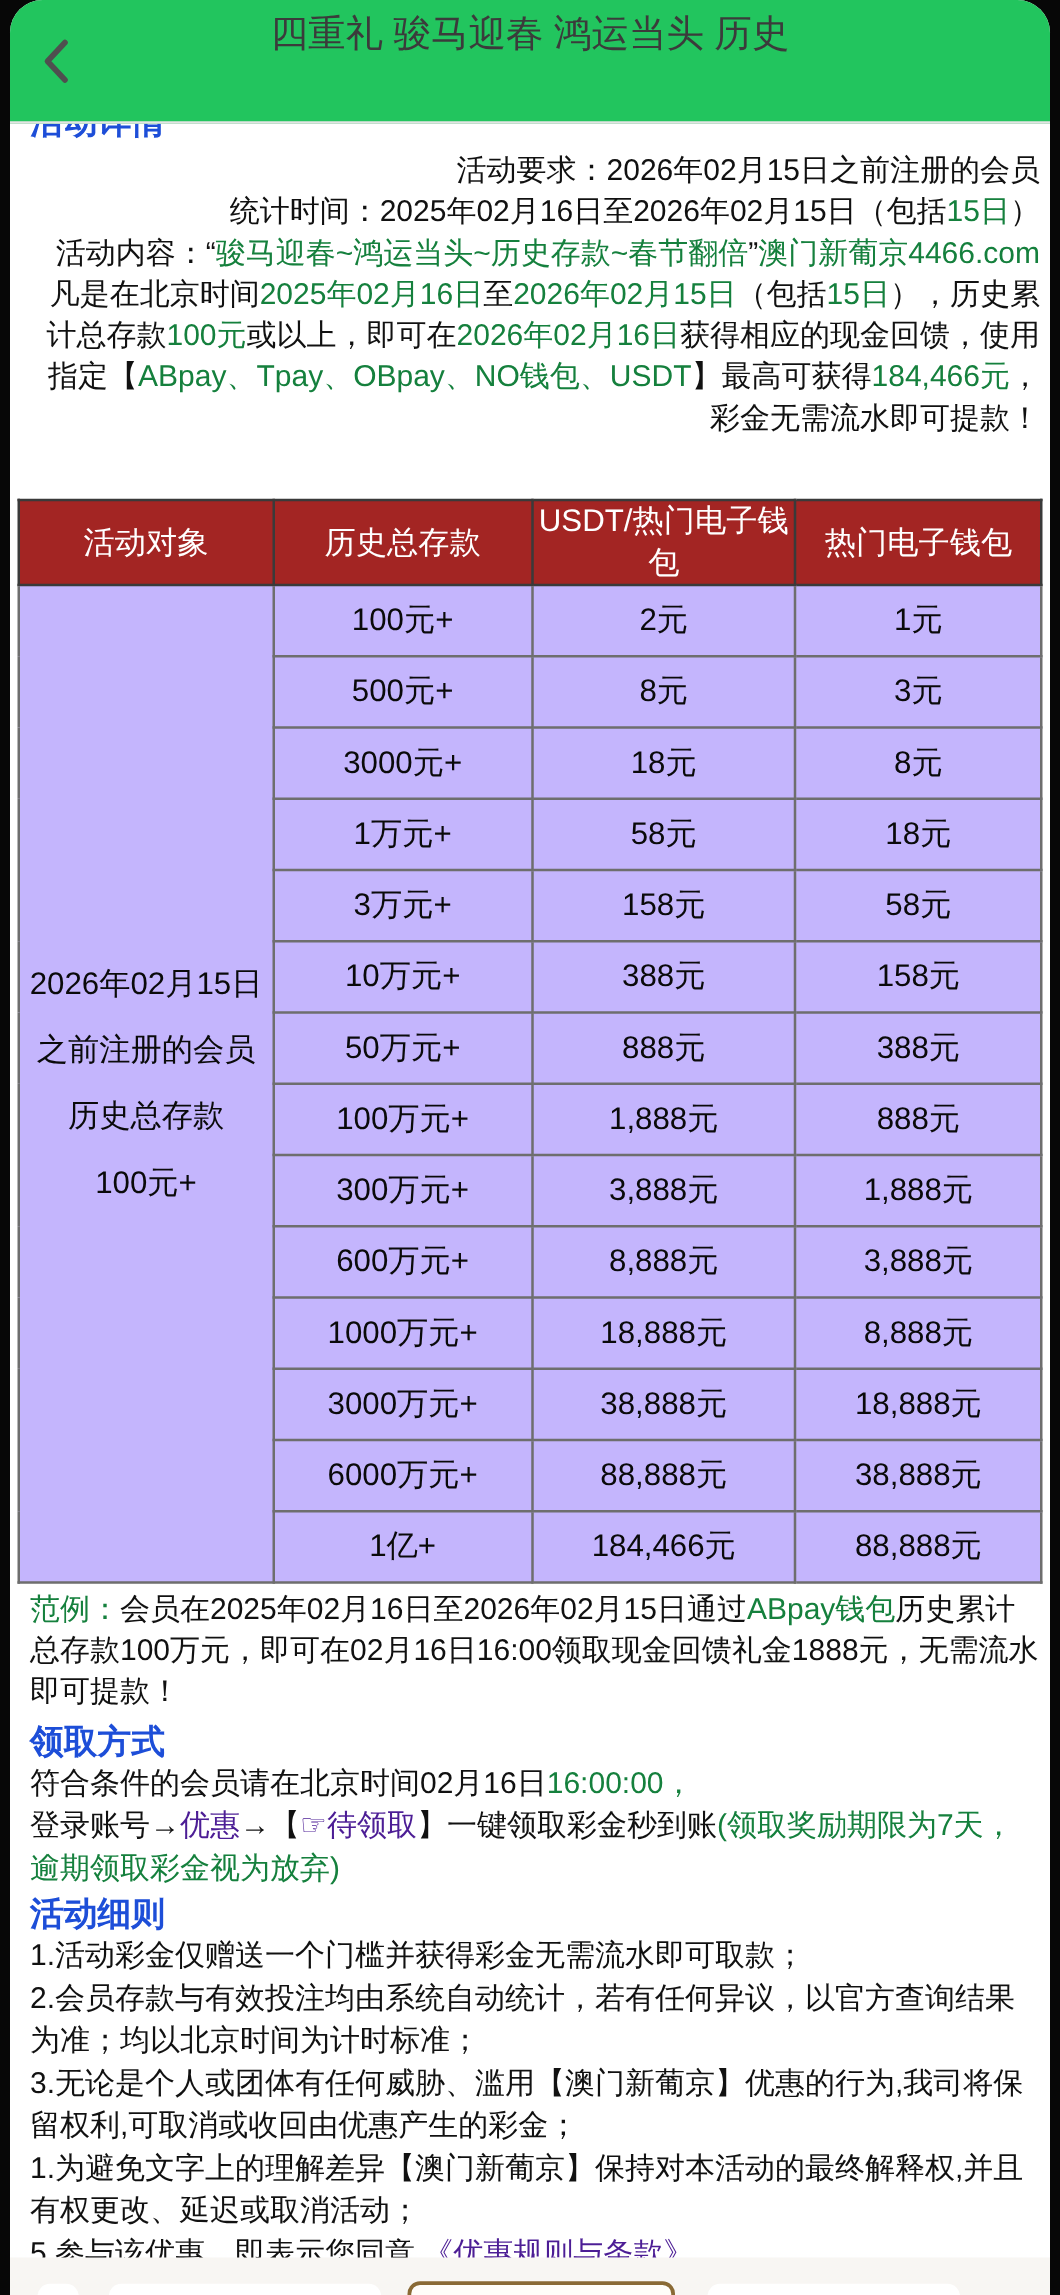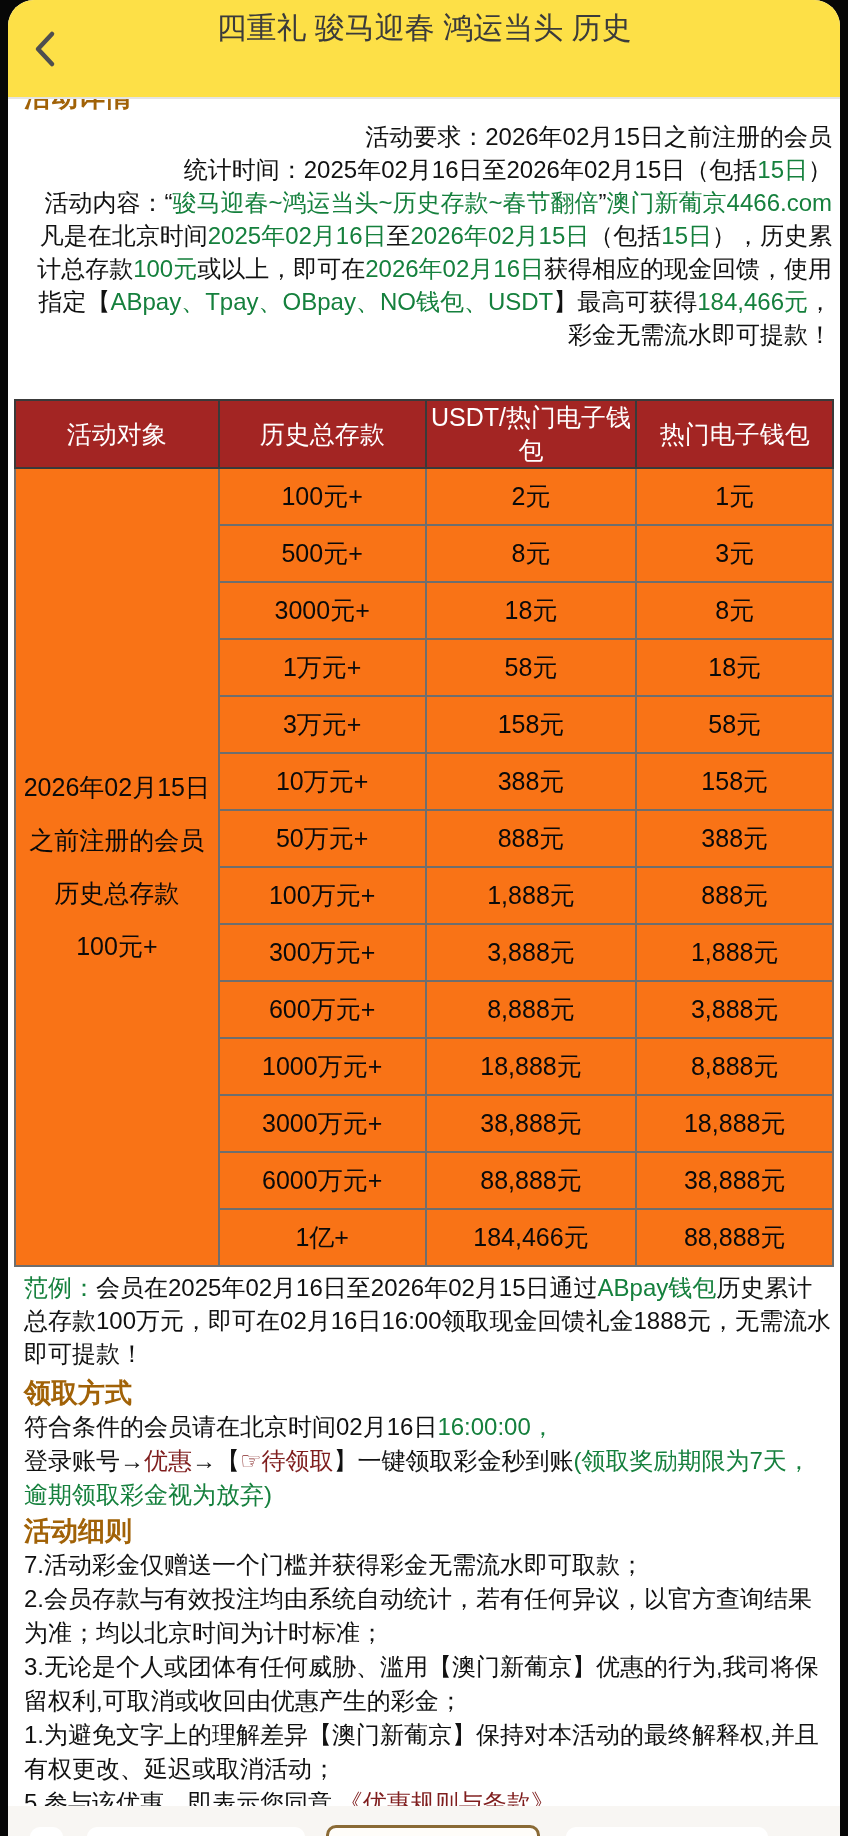--- a/index.html
+++ b/index.html
@@ -9,54 +9,54 @@
     font-family:"Liberation Sans","DejaVu Sans",sans-serif;
     -webkit-font-smoothing:antialiased;
   }
   .card{
     position:absolute;left:8px;top:0;width:832px;height:1836px;
     background:#ffffff;border-radius:26px 26px 0 0;overflow:hidden;
   }
   
   .header{
     position:absolute;top:0;left:0;right:0;height:97px;
-    background:#fde047;border-bottom:2px solid #e4e4e4;z-index:10;
+    background:#22c55e;border-bottom:2px solid #e4e4e4;z-index:10;
   }
   .back-btn{position:absolute;left:20px;top:26px;width:34px;height:46px;cursor:pointer;}
   .title{
     padding-top:7px;text-align:center;font-size:30px;line-height:42px;
     color:#3b3b3b;letter-spacing:0;
   }
   
   .content{
     position:absolute;top:0;left:0;right:0;z-index:1;
     padding:80px 8px 0 16px;
     font-size:24px;line-height:33px;color:#111;
   }
   .sec-heading{
-    font-size:27px;font-weight:700;color:#a16207;line-height:34px;margin:0;
+    font-size:27px;font-weight:700;color:#1d4ed8;line-height:34px;margin:0;
   }
   .para{margin:0;}
   .body-block{margin-top:6px;text-align:right;}
   .red{color:#15803d;}
-  .seg-link{color:#7f1d1d;cursor:pointer;}
+  .seg-link{color:#4c1d95;cursor:pointer;}
   
   table.promo{
     border-collapse:collapse;margin:11px 0 0 -10px;
     width:820px;table-layout:fixed;
     font-size:25px;color:#0a0a0a;
   }
   table.promo th{
     background:#a32523;color:#ffffff;font-weight:400;
     border:2px solid #3a3a3a;height:53px;text-align:center;
     font-size:25px;padding:0 2px;
   }
   table.promo td{
     border:2px solid #6e6e6e;height:55px;text-align:center;
-    background:#f97316;padding:0;
+    background:#c4b5fd;padding:0;
   }
   table.promo{border:2px solid #737373;margin-top:48px;}
   td.audience{vertical-align:middle;padding-bottom:36px;}
   td.audience .aud-line{height:53px;line-height:53px;}
   
   .mt4{margin-top:4px;}
   .mt6{margin-top:6px;}
   .mt2{margin-top:2px;}
   .lh34 .para, .lh34{line-height:34px;}
   
@@ -176,21 +176,21 @@
 
     <p class="para mt4"><span class="red">范例：</span><span>会员在2025年02月16日至2026年02月15日通过</span><span class="red">ABpay钱包</span><span>历史累计总存款100万元，即可在02月16日16:00领取现金回馈礼金1888元，无需流水即可提款！</span></p>
 
     <div class="lh34">
       <h2 class="sec-heading mt6">领取方式</h2>
       <p class="para"><span>符合条件的会员请在北京时间02月16日</span><span class="red">16:00:00，</span></p>
       <p class="para"><span>登录账号→</span><span class="seg-link">优惠</span><span>→【</span><span class="seg-link">☞待领取</span><span>】一键领取彩金秒到账</span><span class="red">(领取奖励期限为7天，逾期领取彩金视为放弃)</span></p>
 
       <h2 class="sec-heading mt2">活动细则</h2>
       <div id="rules-list">
-          <p class="para"><span>7.活动彩金仅赠送一个门槛并获得彩金无需流水即可取款；</span></p>
+          <p class="para"><span>1.活动彩金仅赠送一个门槛并获得彩金无需流水即可取款；</span></p>
           <p class="para"><span>2.会员存款与有效投注均由系统自动统计，若有任何异议，以官方查询结果为准；均以北京时间为计时标准；</span></p>
           <p class="para"><span>3.无论是个人或团体有任何威胁、滥用【澳门新葡京】优惠的行为,我司将保留权利,可取消或收回由优惠产生的彩金；</span></p>
           <p class="para"><span>1.为避免文字上的理解差异【澳门新葡京】保持对本活动的最终解释权,并且有权更改、延迟或取消活动；</span></p>
           <p class="para"><span>5.参与该优惠，即表示您同意 </span><span class="seg-link">《优惠规则与条款》。</span></p>
         </div>
     </div>
 
   </div>
 
   <div class="header">

